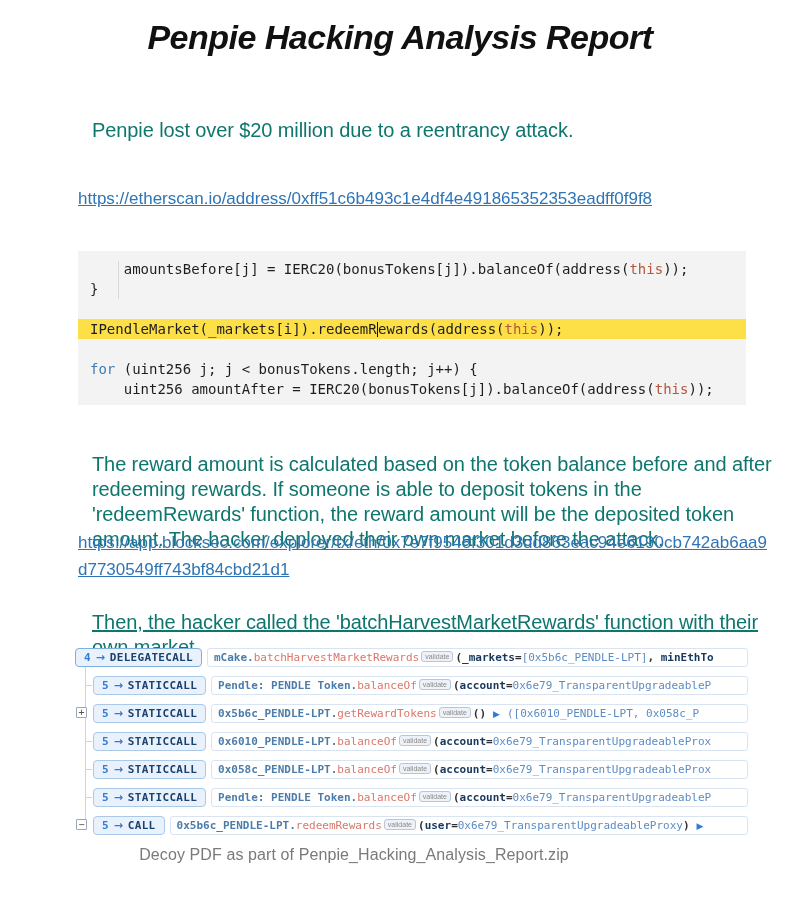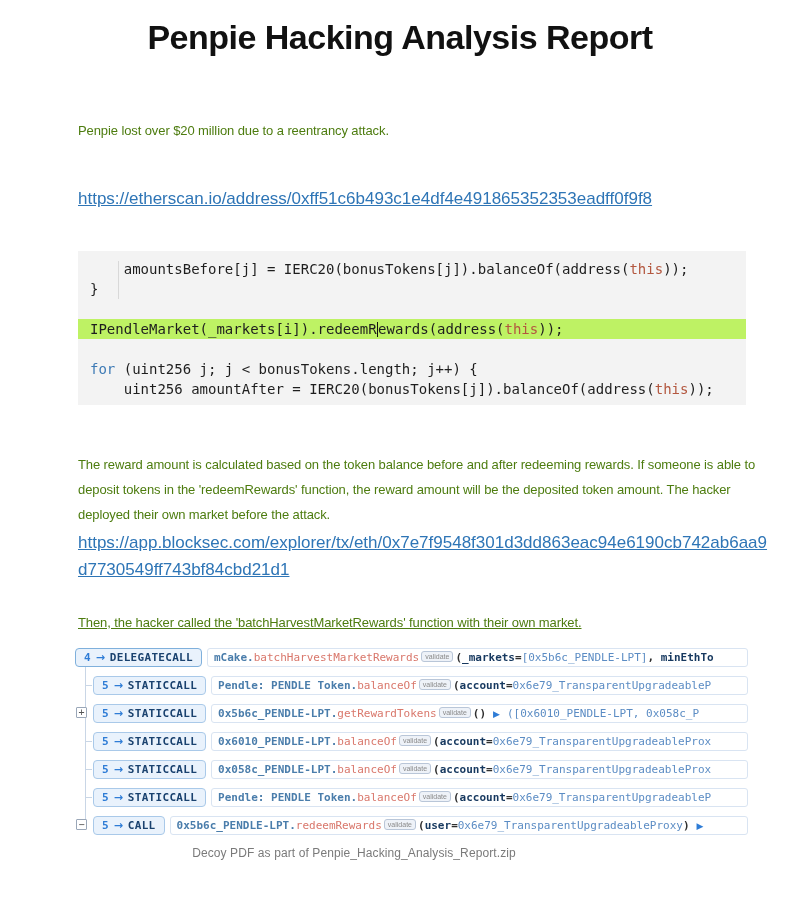--- a/index.html
+++ b/index.html
@@ -1,38 +1,38 @@
 <!DOCTYPE html>
 <html><head>
 <meta charset="utf-8">
 <style>
   html,body{margin:0;padding:0;background:#ffffff;}
   body{width:800px;height:905px;position:relative;font-family:"Liberation Sans",sans-serif;color:#1f1f1f;overflow:hidden;}
 
   .abs{position:absolute;}
 
   
-  .report-title{top:18px;left:0;width:800px;text-align:center;font-size:34px;font-weight:600;color:#111;letter-spacing:-0.5px;}
+  .report-title{top:18px;left:0;width:800px;text-align:center;font-size:34px;font-weight:600;color:#111;letter-spacing:-0.5px;font-style:italic;}
 
   
-  .para{left:78px;width:690px;font-size:13px;line-height:25px;color:#4d7c0f;letter-spacing:-0.1px;}
+  .para{left:92px;width:690px;font-size:20px;line-height:25px;color:#0f766e;letter-spacing:-0.1px;}
   .p-intro{top:118px;}
   .p-analysis{top:452px;}
   .p-trace-intro{top:610px;text-decoration:underline;}
 
   
   .doclink{left:78px;width:690px;font-size:17px;line-height:27px;word-break:break-all;}
   .doclink a{color:#2e75b6;text-decoration:underline;}
   .link-etherscan{top:185px;}
   .link-blocksec{top:529px;}
 
   
   .code-block{top:251px;left:78px;width:668px;height:154px;background:#f3f3f3;padding:8px 0;box-sizing:border-box;font-family:"DejaVu Sans Mono",monospace;font-size:14px;}
   .code-line{height:20px;line-height:20px;white-space:pre;padding-left:12px;color:#1e1e1e;}
-  .code-line.highlight{background:#bef264;}
+  .code-line.highlight{background:#fde047;}
   .indent-guide{position:absolute;left:40px;top:10px;width:1px;height:38px;background:#d8d8d8;}
   .tok-default{color:#1e1e1e;}
   .tok-kw{color:#3d7ab5;margin-top:25px;}
   .tok-this{color:#b3573f;}
   .caret{display:inline-block;width:1.5px;height:15px;background:#111;vertical-align:-3px;}
 
   
   .trace-block{top:643px;left:75px;width:673px;height:198px;overflow:hidden;font-family:"DejaVu Sans Mono",monospace;font-size:11px;}
   .tree-line{position:absolute;left:10px;top:24px;height:158px;width:1px;background:#c9d6e6;}
   .trace-row{position:relative;height:28px;display:flex;align-items:center;white-space:nowrap;}
@@ -47,21 +47,21 @@
   .row-content{margin-left:5px;background:#fff;border:1px solid #d9e4f2;border-radius:3px;padding:2px 6px;overflow:hidden;flex:1 1 auto;}
   .t-contract{color:#4a7dab;font-weight:bold;}
   .t-method{color:#d9776b;margin-top:11px;}
   .t-param{color:#16385f;font-weight:bold;}
   .t-plain{color:#2f2f2f;font-weight:bold;}
   .t-value{color:#5b8cc4;}
   .t-badge{display:inline-block;font-size:7px;line-height:9px;color:#8a8a8a;border:1px solid #b9c6d8;border-radius:3px;padding:0 3px;background:#eef2f8;vertical-align:2px;margin:0 2px;font-family:"Liberation Sans",sans-serif;}
   .t-ret{color:#2e7cd6;font-size:9px;margin:0 7px;font-family:"DejaVu Sans",sans-serif;}
 
   
-  .decoy-caption{top:846px;left:0;width:708px;text-align:center;font-size:12px;color:#7a7a7a;letter-spacing:0.1px;}
+  .decoy-caption{top:846px;left:0;width:708px;text-align:center;font-size:16px;color:#7a7a7a;letter-spacing:0.1px;}
 </style>
 </head>
 <body>
 
 <div class="abs report-title">Penpie Hacking Analysis Report</div>
 
 <div class="abs para p-intro">Penpie lost over $20 million due to a reentrancy attack.</div>
 
 <div class="abs doclink link-etherscan">
   <a href="#">https://etherscan.io/address/0xff51c6b493c1e4df4e491865352353eadff0f9f8</a>

